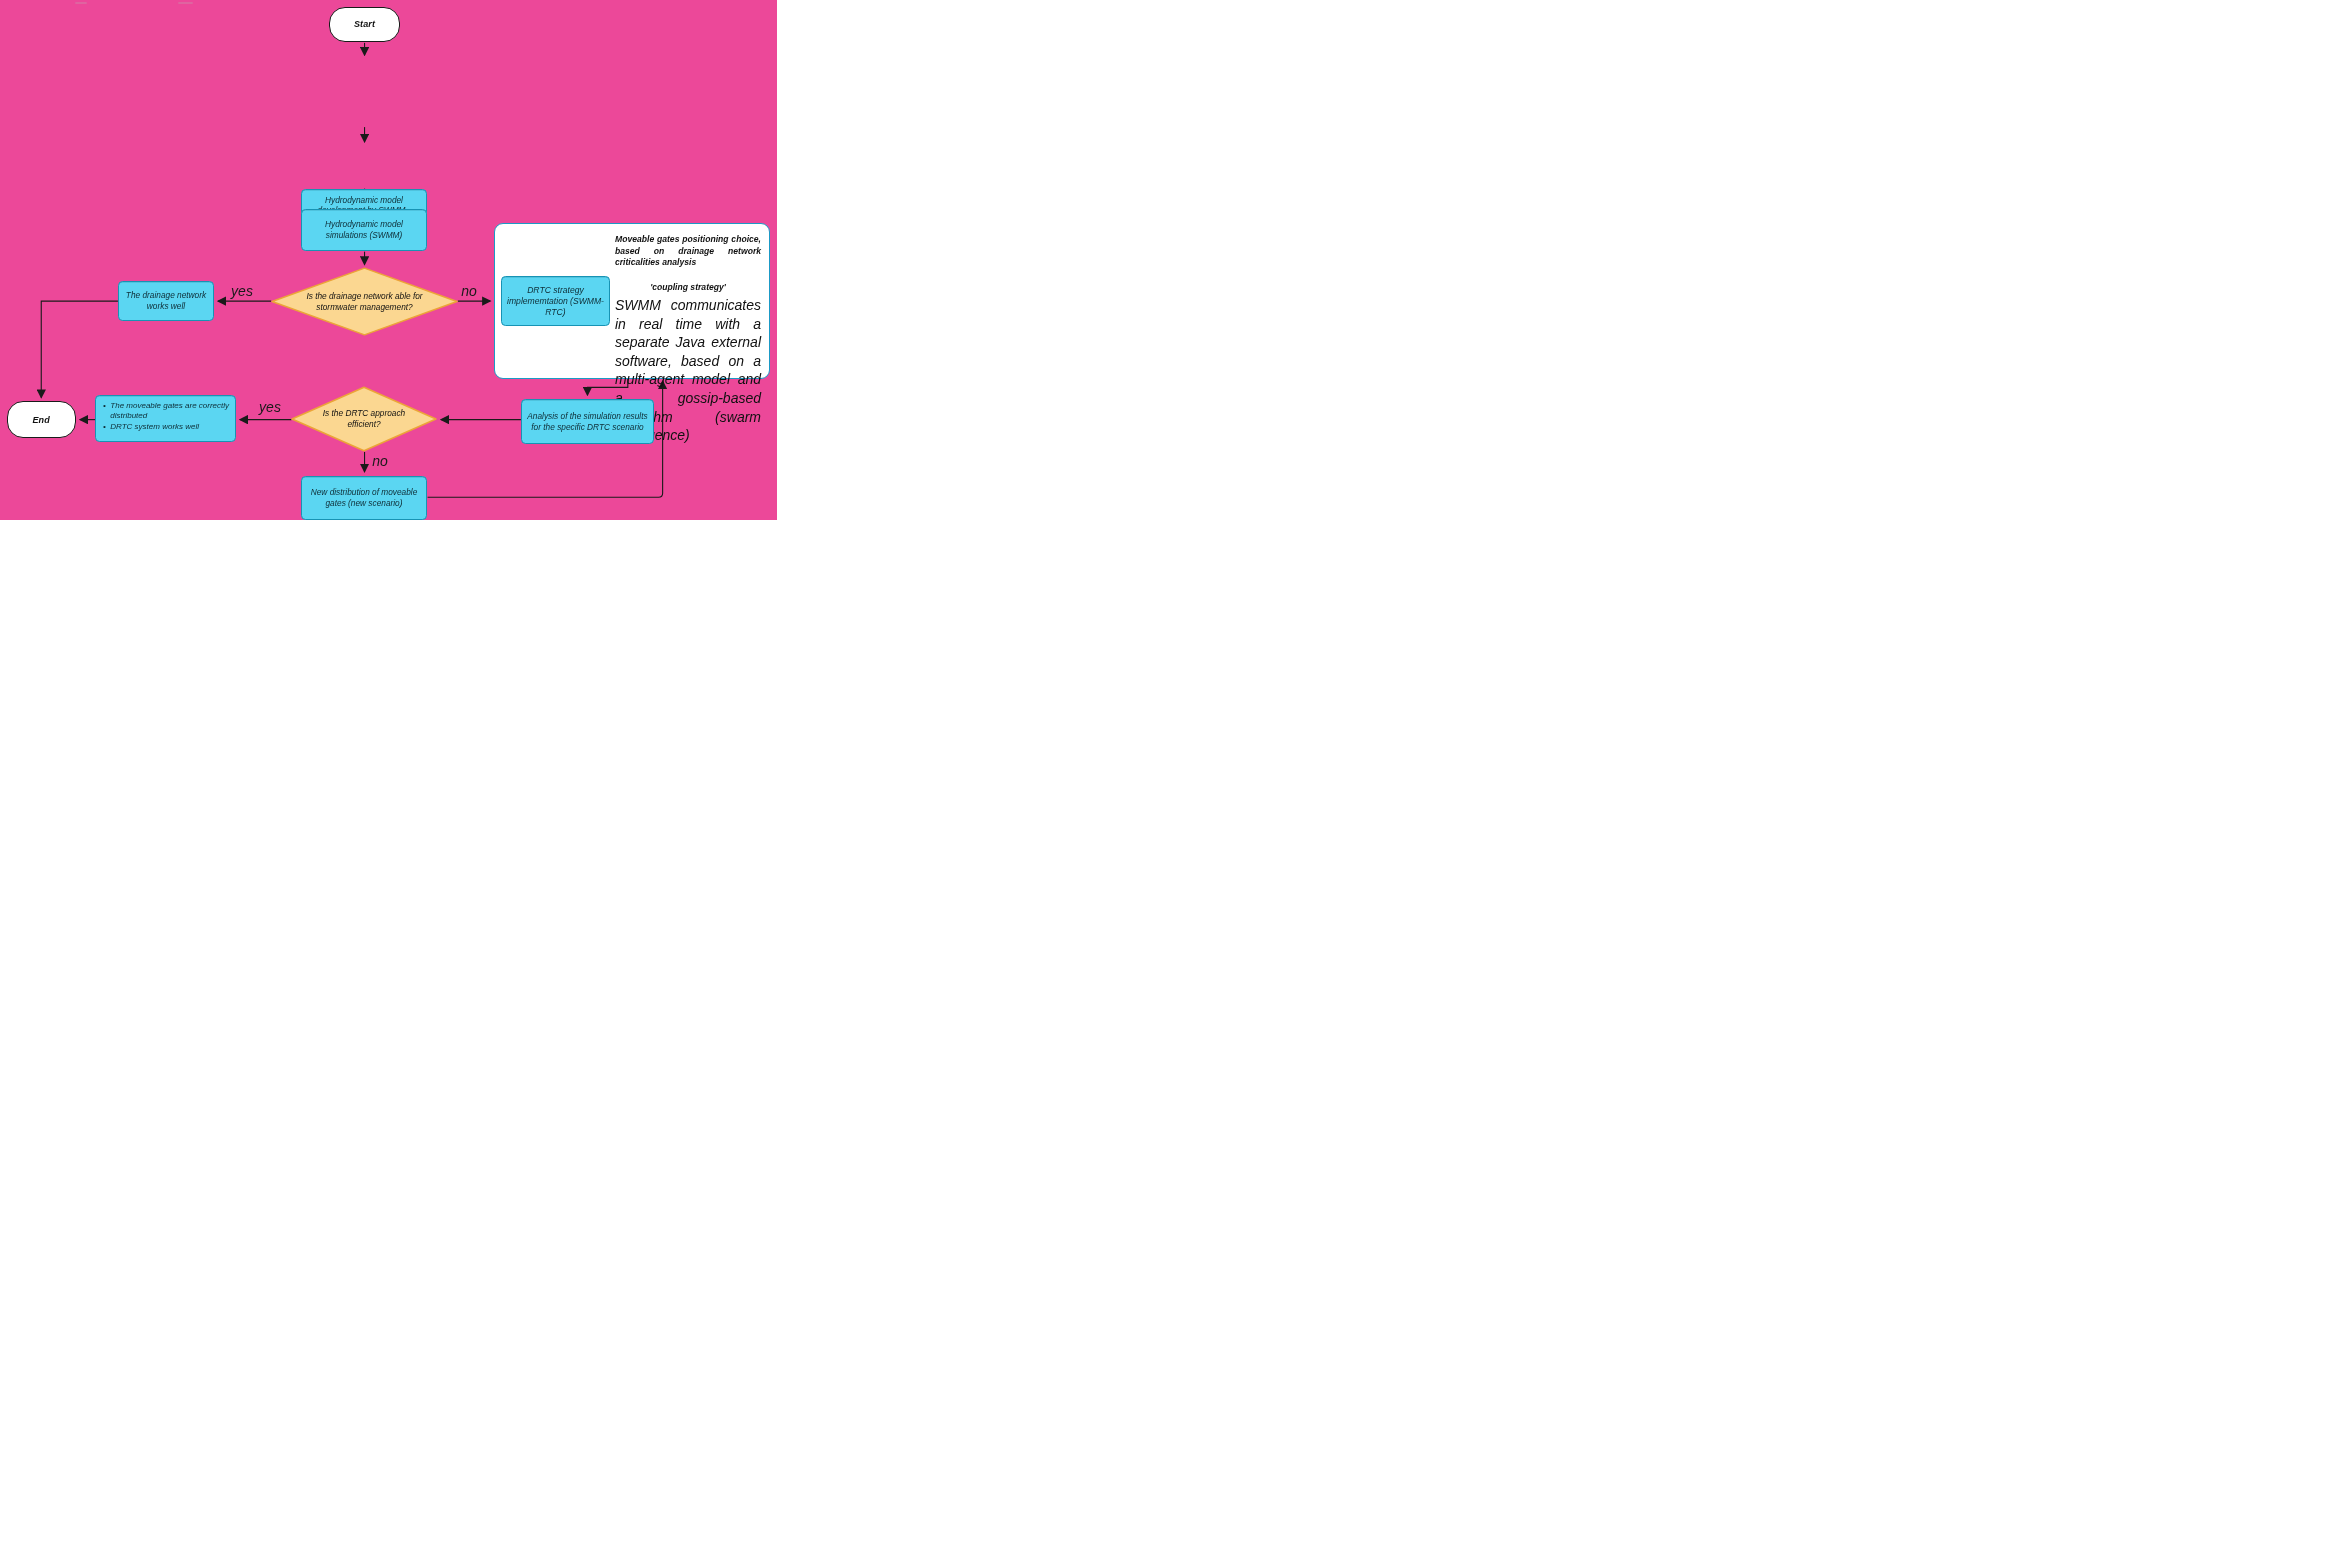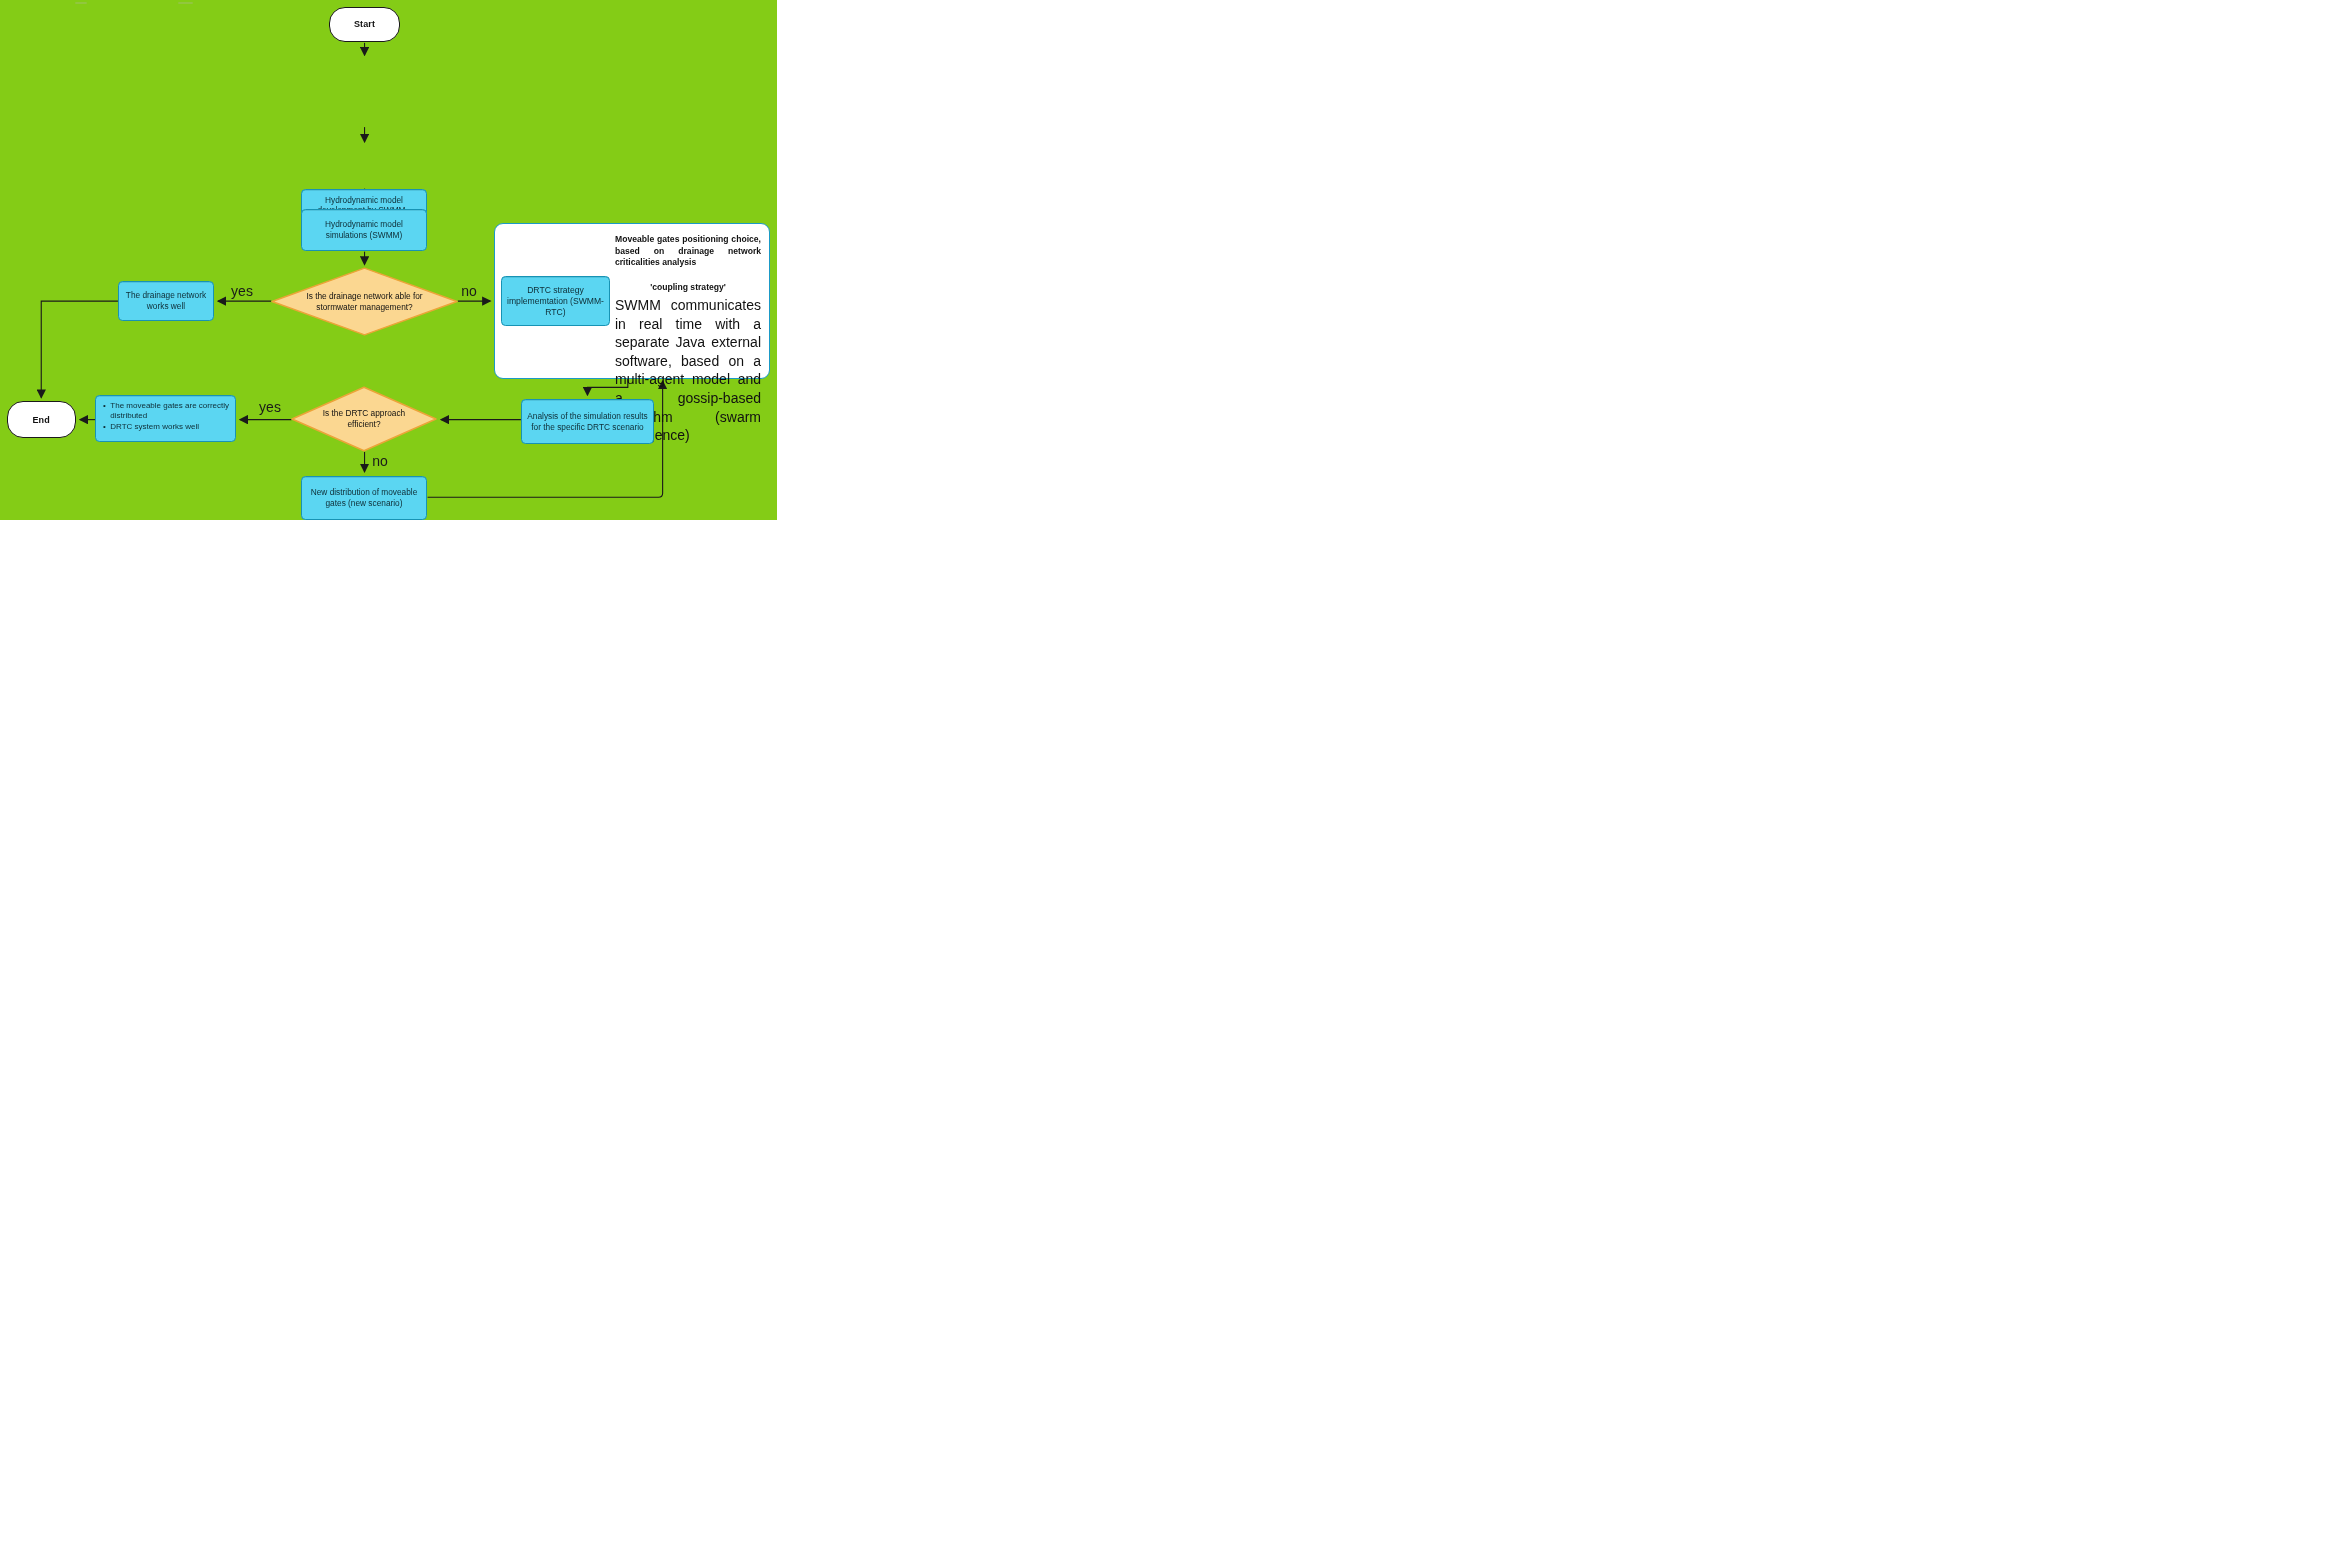--- a/index.html
+++ b/index.html
@@ -1,18 +1,18 @@
 <!DOCTYPE html>
 <html style="font-size:8px"><head>
 <meta charset="utf-8">
 <style>
   html,body{margin:0;padding:0;background:#ffffff;}
   #canvas{
-    position:relative;width:777px;height:520px;background:#84cc16;
-    font-family:"Liberation Sans", sans-serif;color:#111;overflow:hidden;
+    position:relative;width:777px;height:520px;background:#ec4899;
+    font-family:"Liberation Sans", sans-serif;color:#111;overflow:hidden;font-style:italic;
   }
   #wires{position:absolute;left:0;top:0;width:777px;height:520px;}
   .node{position:absolute;box-sizing:border-box;display:flex;align-items:center;justify-content:center;text-align:center;}
   .stadium{
     background:#ffffff;border:1.3px solid #1a1a1a;border-radius:16px;
     font-weight:bold;font-size:9px;letter-spacing:0.1px;
   }
   .process{
     background:#5bd6f2;border:1.5px solid #1793b4;border-radius:4.5px;
     color:#0e2d36;font-size:8.3px;line-height:1.28;padding:2px 4px;

